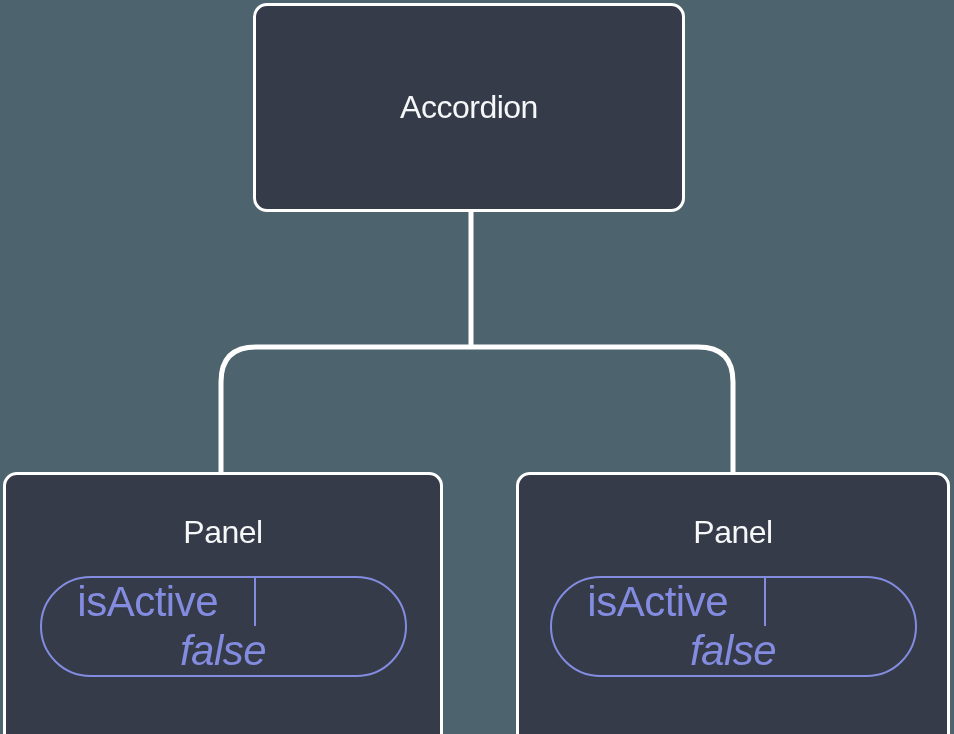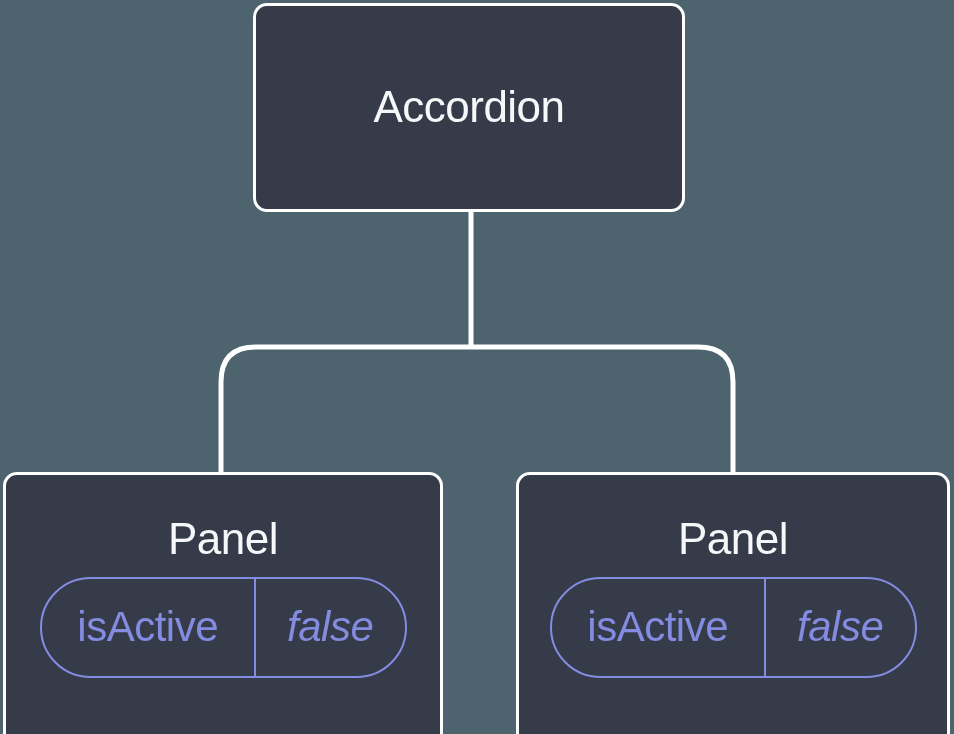--- a/index.html
+++ b/index.html
@@ -43,36 +43,37 @@
     height: 287px;
     display: flex;
     flex-direction: column;
     align-items: center;
     padding-top: 38px;
   }
   .node-panel-left  { left: 3px;   width: 440px; }
   .node-panel-right { left: 516px; width: 434px; }
   .node-title {
     color: #f6f7f9;
-    font-size: 44px;
+    font-size: 32px;
     font-weight: 500;
     letter-spacing: -0.5px;
     line-height: 1.2;
     white-space: nowrap;
   }
   .state-pill {
-    margin-top: 11px;
+    margin-top: 25px;
     width: 367px;
     height: 101px;
     border: 2.5px solid #838ce0;
     border-radius: 60px;
     box-sizing: border-box;
     display: flex;
     align-items: stretch;
     overflow: hidden;
+    flex-direction: column;
   }
   .pill-cell {
     display: flex;
     align-items: center;
     justify-content: center;
     color: #838ce0;
     font-size: 42px;
     font-weight: 400;
     letter-spacing: -0.5px;
     white-space: nowrap;

